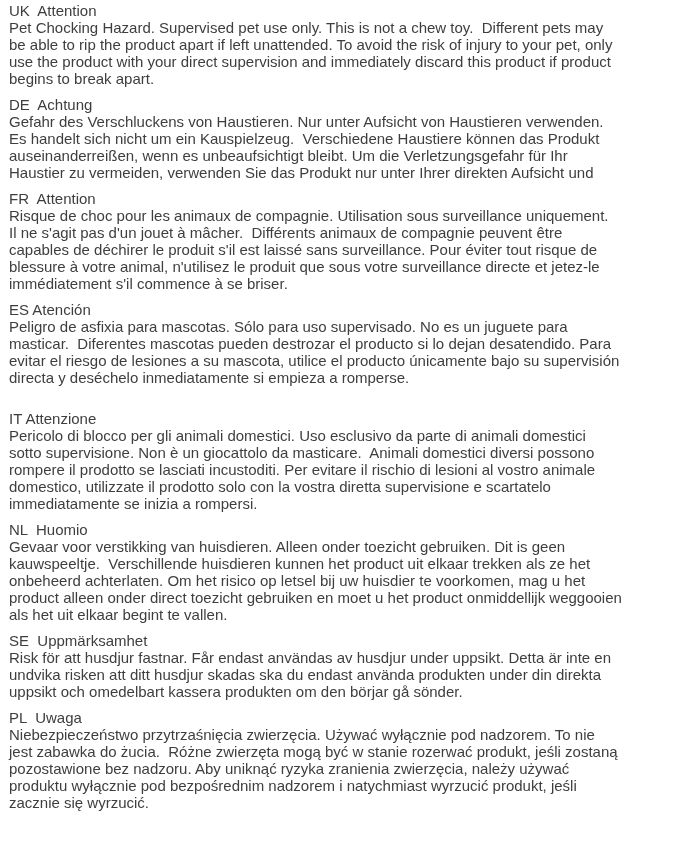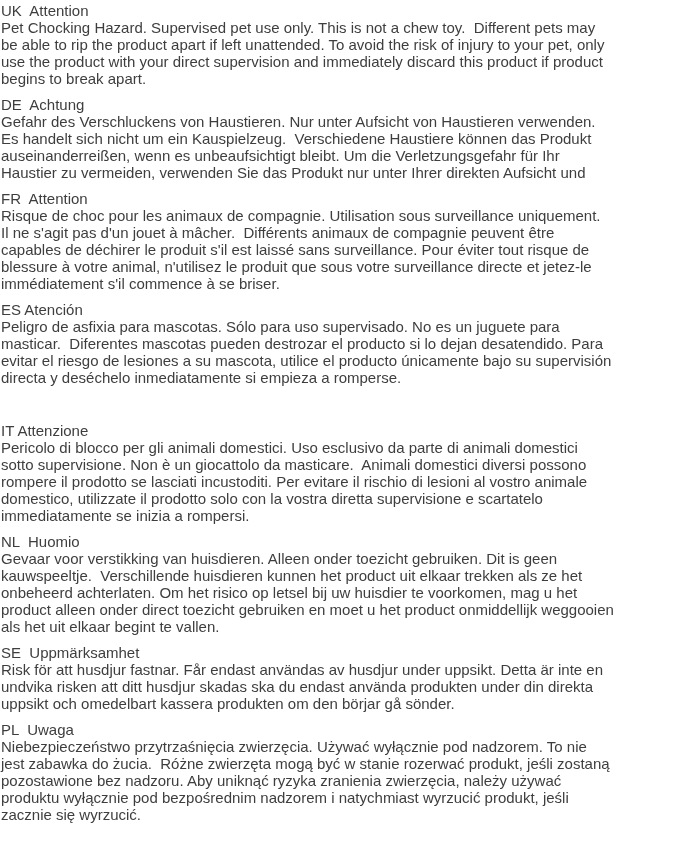--- a/index.html
+++ b/index.html
@@ -10,29 +10,29 @@
   body {
     width: 679px;
     height: 851px;
     overflow: hidden;
     font-family: "Liberation Sans", sans-serif;
     font-size: 15px;
     line-height: 17px;
     color: #3e3e3e;
   }
   .doc {
-    padding: 2px 0 0 1px;
+    padding: 2px 0 0 9px;
     box-sizing: border-box;
     width: 679px;
   }
   .sec {
     margin: 0 0 9px 0;
   }
   .sec.gap-before {
-    margin-top: 36px;
+    margin-top: 24px;
   }
   .sec-heading,
   .sec-body div {
     white-space: pre;
     font-weight: normal;
   }
 </style>
 </head>
 <body style="color: rgb(62, 62, 62); background: rgb(255, 255, 255);">
 

